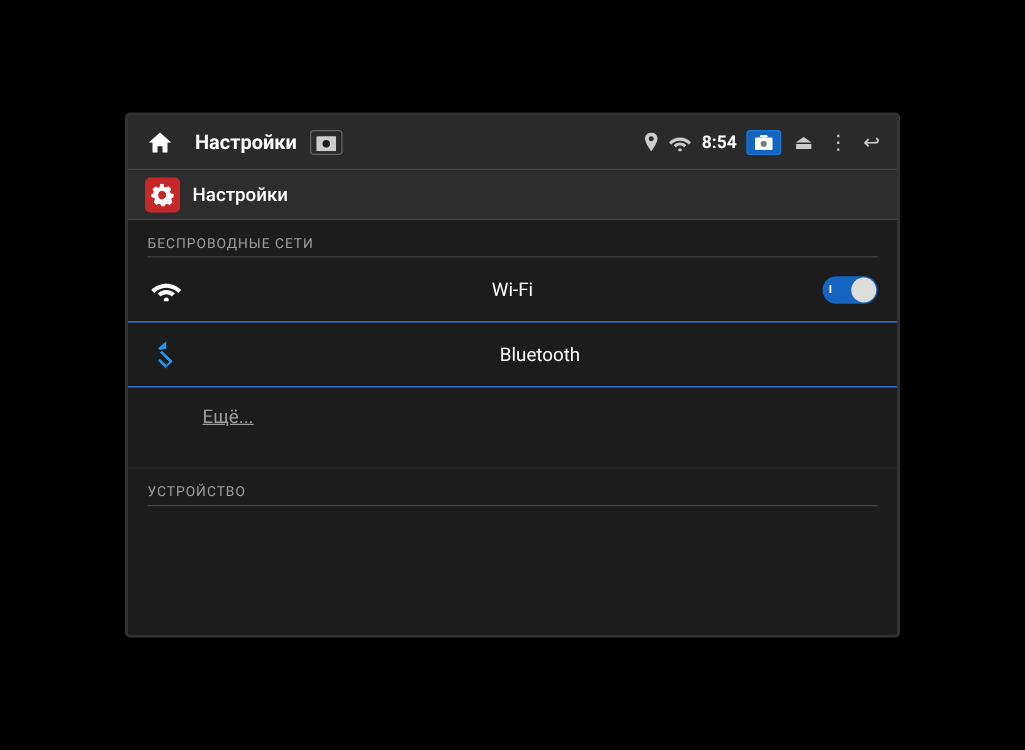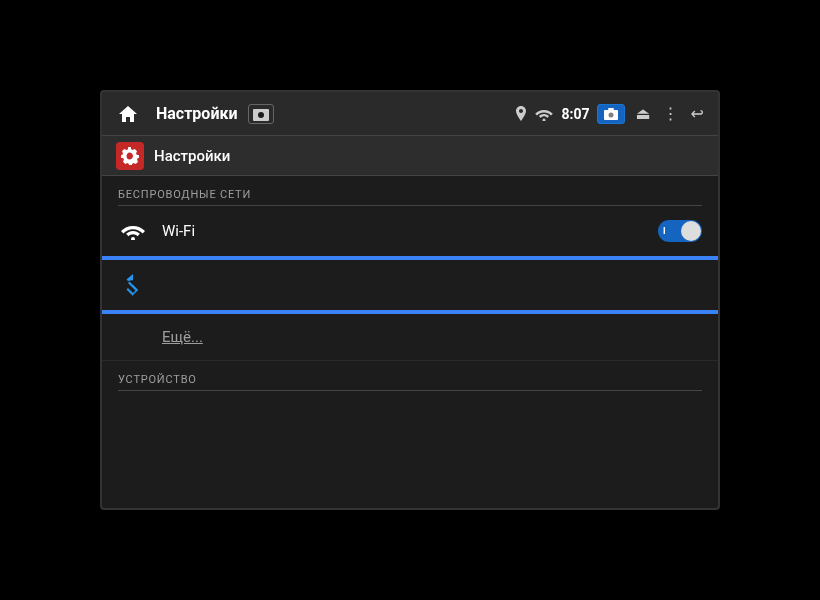--- a/index.html
+++ b/index.html
@@ -141,22 +141,23 @@
       height: 1px;
       background: #444;
       margin: 0 16px;
     }
 
     .menu-item {
       display: flex;
       align-items: center;
       padding: 14px 16px;
       cursor: pointer;
-      border-bottom: 4px solid #3b82f6;
+      border-bottom: 1px solid #3b82f6;
       min-height: 52px;
+      text-align: center;
     }
 
     .menu-item-icon {
       width: 30px;
       display: flex;
       align-items: center;
       justify-content: center;
       margin-right: 14px;
     }
 
@@ -200,21 +201,21 @@
       font-size: 12px;
       font-weight: bold;
       position: absolute;
       left: 5px;
       font-size: 9px;
     }
 
     .more-text {
       color: #9e9e9e;
       font-size: 15px;
-      padding: 14px 16px 14px 60px;
+      padding: 14px 16px 32px 60px;
       cursor: pointer;
       border-bottom: 1px solid #2a2a2a;
       text-decoration: underline;
     }
 
     
     .nav-icon { color: #ccc; font-size: 16px; cursor: pointer; padding: 2px; }
 
     .photo-icon-btn {
       border: 1px solid #666;
@@ -256,21 +257,21 @@
       </span>
 
       <span class="status-icon">
         <svg width="18" height="14" viewBox="0 0 18 14" fill="#ccc">
           <path d="M9 3C5.5 3 2.4 4.4 0.2 6.8L2 8.6C3.7 6.7 6.2 5.5 9 5.5s5.3 1.2 7 3.1l1.8-1.8C15.6 4.4 12.5 3 9 3z"></path>
           <path d="M9 7c-2 0-3.8.8-5.1 2.1l1.8 1.8C6.6 9.8 7.7 9.3 9 9.3s2.4.5 3.3 1.6l1.8-1.8C12.8 7.8 11 7 9 7z"></path>
           <circle cx="9" cy="13" r="1.5"></circle>
         </svg>
       </span>
 
-      <span class="time-text">8:07</span>
+      <span class="time-text">8:54</span>
 
       <div class="camera-btn active">
         <svg width="16" height="14" viewBox="0 0 16 14" fill="white">
           <rect x="1" y="3" width="14" height="10" rx="1"></rect>
           <circle cx="8" cy="8" r="2.5" fill="rgba(0,0,0,0.5)"></circle>
           <rect x="5" y="1" width="6" height="2" rx="1"></rect>
         </svg>
       </div>
 
       <span class="nav-icon">⏏</span>
@@ -310,20 +311,21 @@
       </div>
     </div>
 
     <div class="menu-item">
       <div class="menu-item-icon">
         <svg width="16" height="22" viewBox="0 0 16 22" fill="#2196F3">
           <path d="M8 0v14l-5-5 1.5-1.5L8 11V0zM3 7L1.5 5.5 8 0v6l-2-2L8 2v4L3 7zm5 4l5 5-1.5 1.5L8 14v8l-6.5-6.5L3 14l5 5v-8z"></path>
           <path d="M8 11l5 5-5 5V11zm0 2v6l3-3-3-3z"></path>
         </svg>
       </div>
+      <span class="menu-item-label">Bluetooth</span>
     </div>
 
     <div class="more-text">
       <span>Ещё...</span>
     </div>
 
     <div class="section-header">УСТРОЙСТВО</div>
     <div class="section-divider"></div>
 
 

